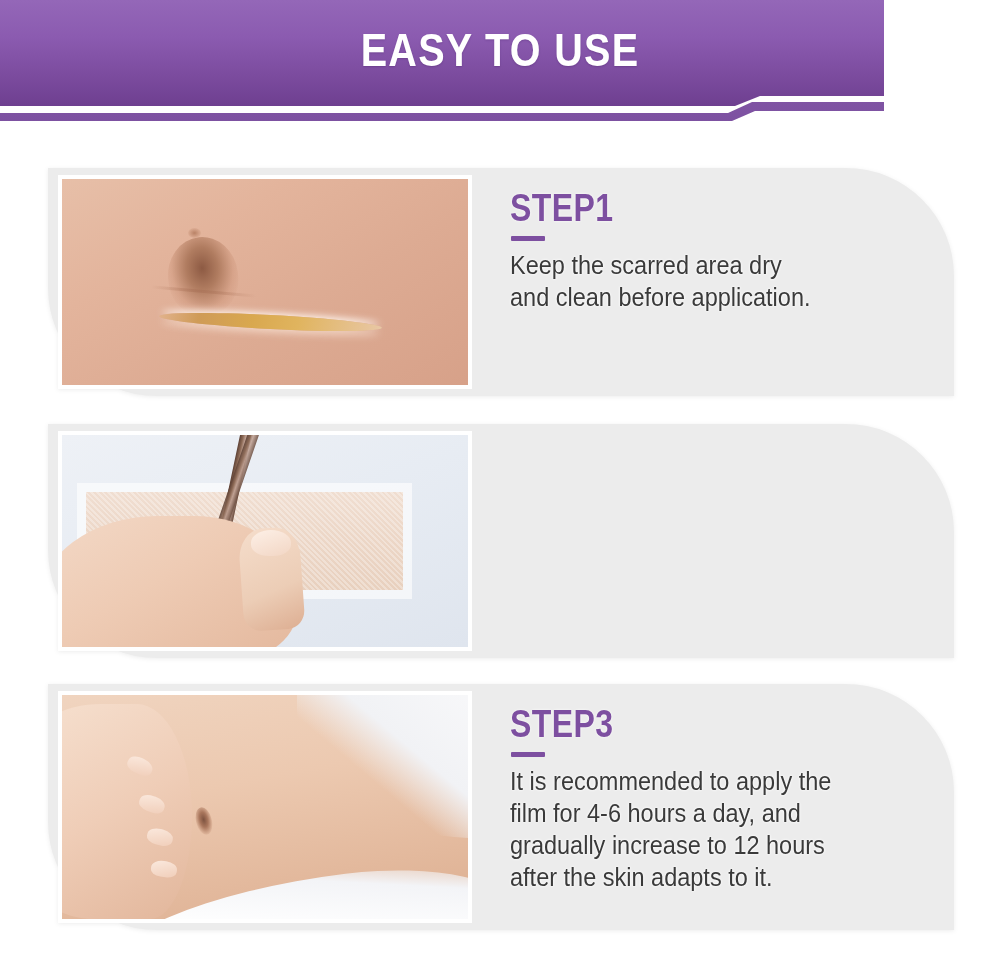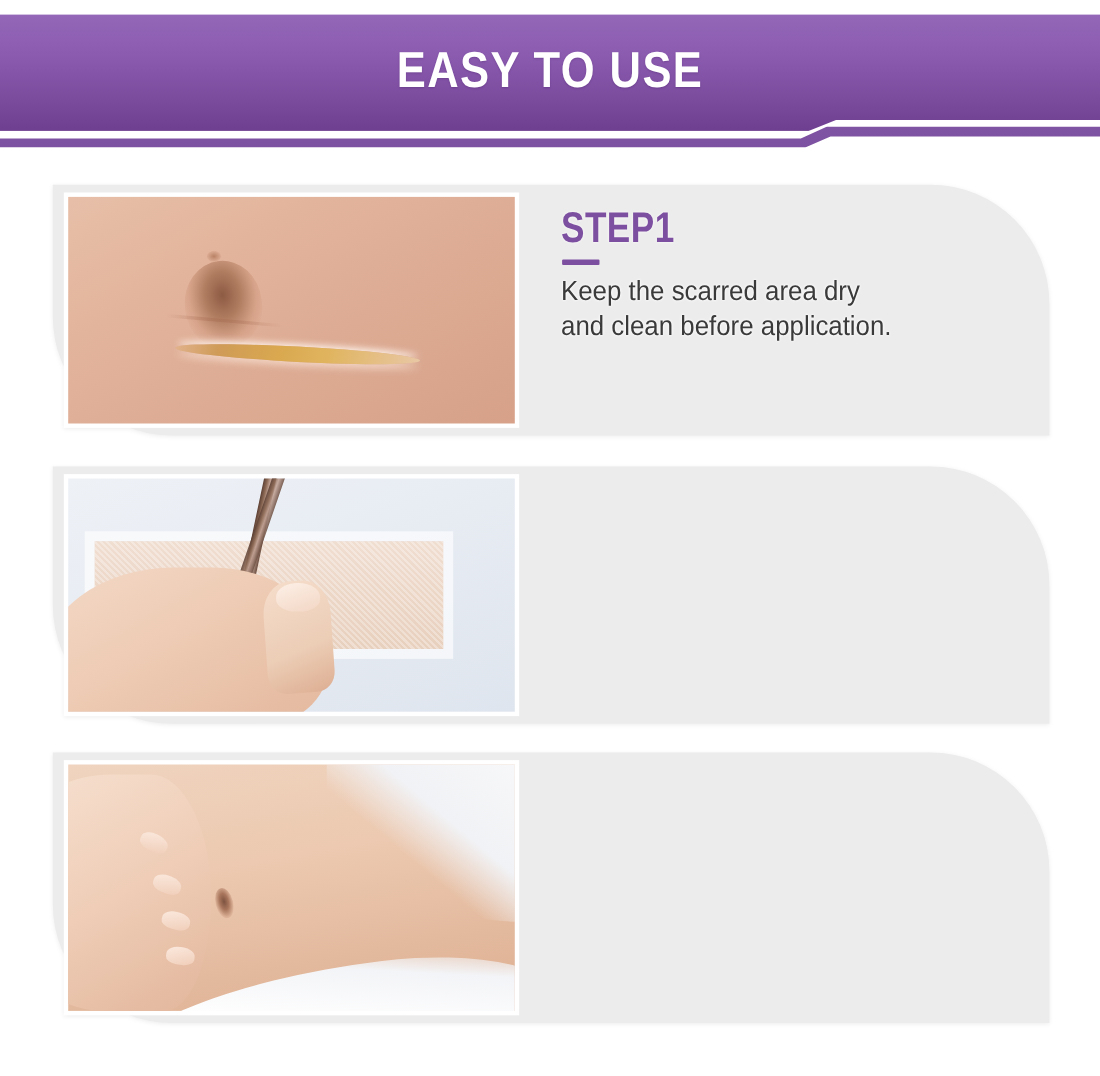--- a/index.html
+++ b/index.html
@@ -6,21 +6,21 @@
   html,body { width:1000px; height:978px; }
   body {
     background:#ffffff;
     font-family:"Liberation Sans", sans-serif;
     overflow:hidden;
     position:relative;
   }
 
   
   .banner {
-    position:absolute; left:0; top:13px; width:1000px; height:122px;
+    position:absolute; left:0; top:0; width:884px; height:122px;
     overflow:hidden;
   }
   .banner-main {
     position:absolute; left:0; top:0; width:1000px; height:106px;
     background:linear-gradient(to bottom,#9467b8 0%,#8b5bb0 35%,#7c4c9f 70%,#6e3f90 100%);
     clip-path:polygon(0 0, 1000px 0, 1000px 96px, 760px 96px, 735px 106px, 0 106px);
   }
   .banner-strip {
     position:absolute; left:0; top:0; width:1000px; height:122px;
     background:linear-gradient(to bottom,#8a62ae 0%,#7d51a1 100%);
@@ -249,15 +249,25 @@
         <div class="waist"></div>
         <div class="navel"></div>
         <div class="hand3"></div>
         <div class="fn fn1"></div>
         <div class="fn fn2"></div>
         <div class="fn fn3"></div>
         <div class="fn fn4"></div>
         <div class="brief"></div>
       </div>
     </div>
+    <div class="card-text">
+      <div class="step-title">STEP3</div>
+      <div class="step-rule"></div>
+      <div class="step-desc">
+        <div>It is recommended to apply the</div>
+        <div>film for 4-6 hours a day, and</div>
+        <div>gradually increase to 12 hours</div>
+        <div>after the skin adapts to it.</div>
+      </div>
+    </div>
   </div>
 
 </div>
 
 </body></html>

